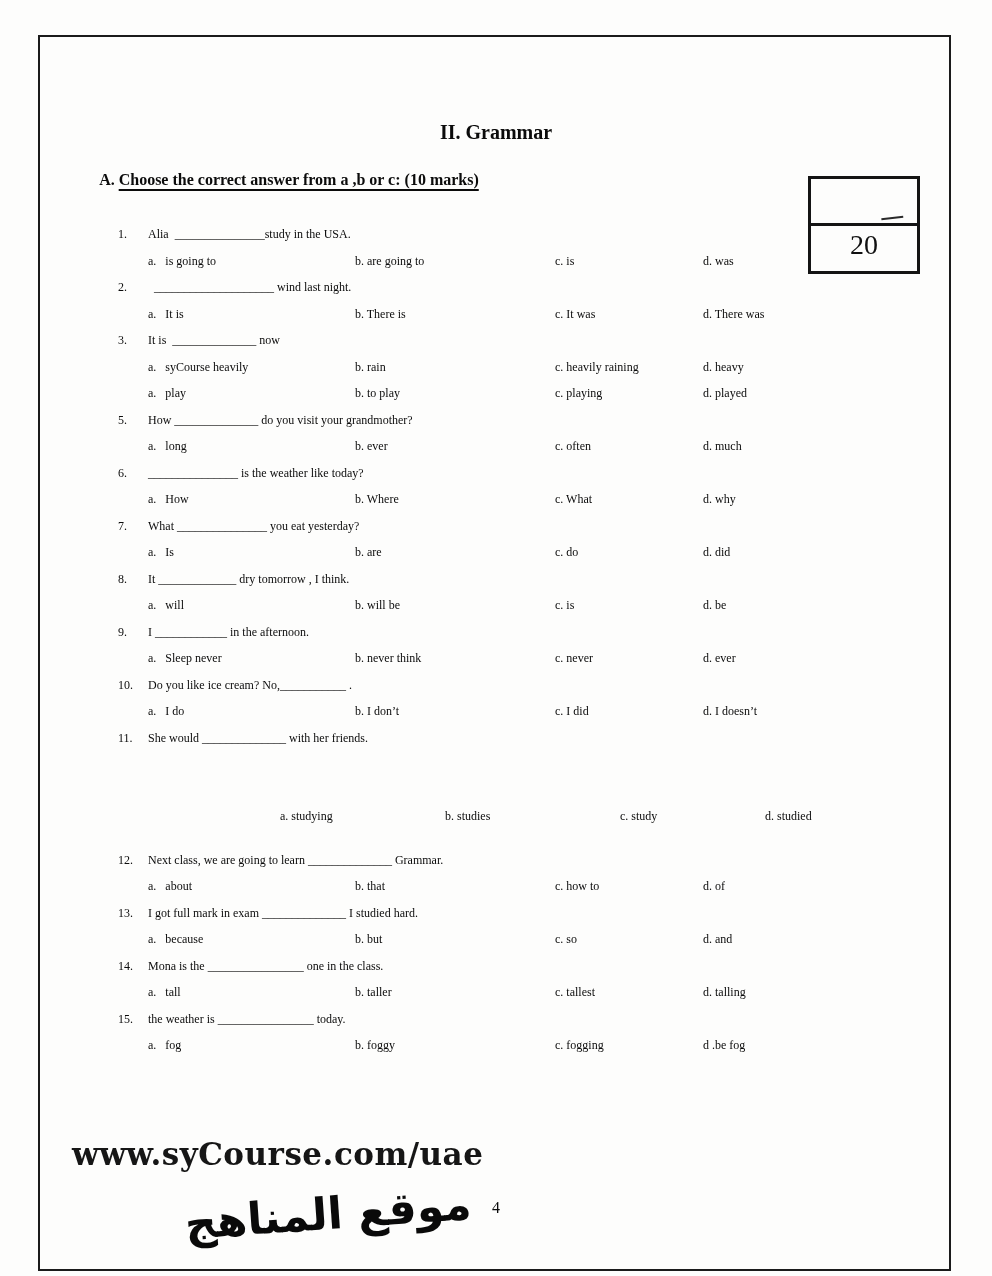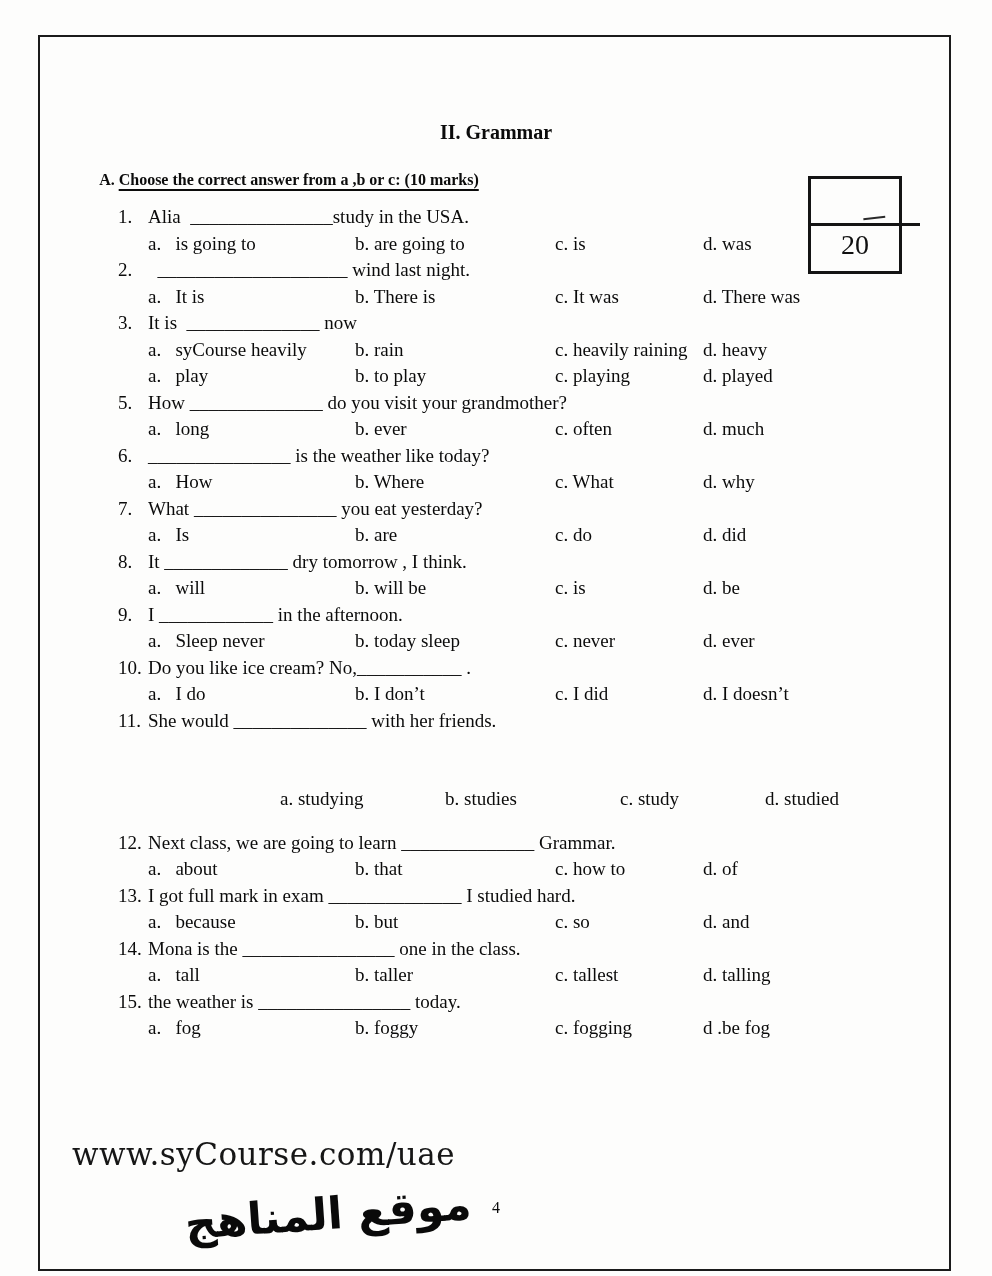--- a/index.html
+++ b/index.html
@@ -27,57 +27,57 @@
     font-size: 16px; font-weight: bold;
     white-space: pre;
   }
   .section-heading-line .underlined {
     text-decoration: underline;
     text-decoration-thickness: 2px;
     text-underline-offset: 4px;
   }
   .score-box {
     position: absolute; left: 808px; top: 176px;
-    width: 94px; height: 98px;
+    width: 112px; height: 98px;
     border: 3px solid #141414;
   }
   .score-divider {
     position: absolute; left: -3px; top: 44px; width: 112px;
     border-top: 3px solid #141414;
   }
   .pen-mark {
     position: absolute; right: 14px; top: 33px;
     width: 22px; height: 7px;
     border-bottom: 2px solid #2a2a2a;
     transform: rotate(-7deg);
   }
   .score-value {
     position: absolute; left: 0; top: 50px; width: 100%;
     text-align: center;
     font-size: 28px; color: #101010;
   }
   .questions {
-    position: absolute; left: 118px; top: 204px; width: 800px;
-    font-size: 19px; line-height: 26.5px;
+    position: absolute; left: 118px; top: 221px; width: 800px;
+    font-size: 12px; line-height: 26.5px;
   }
   .q-num { display: inline-block; width: 30px; white-space: pre; }
   .q-text { white-space: pre; }
   .opts { padding-left: 30px; white-space: pre; }
   .opt { display: inline-block; white-space: pre; }
   .opt:nth-child(1) { min-width: 207px; }
   .opt:nth-child(2) { min-width: 200px; }
   .opt:nth-child(3) { min-width: 148px; }
   .question.spread .opts { padding-left: 162px; margin-top: 16px; margin-bottom: 17px; }
   .question.spread .opt:nth-child(1) { min-width: 165px; margin-top: 36px; }
   .question.spread .opt:nth-child(2) { min-width: 175px; margin-top: 12px; }
   .question.spread .opt:nth-child(3) { min-width: 145px; }
   .watermark {
     position: absolute; left: 72px; top: 1136px;
     font-family: "DejaVu Serif", serif;
-    font-size: 31px; font-weight: normal;
+    font-size: 31px; font-weight: bold;
     letter-spacing: 0.5px; color: #161616; text-align: right;
   }
   .page-number {
     position: absolute; left: 0; top: 1199px; width: 100%;
     text-align: center; font-size: 16px;
   }
   .arabic-script {
     position: absolute; left: 185px; top: 1198px;
     font-family: "DejaVu Sans", sans-serif;
     font-size: 44px; font-weight: bold;
@@ -131,21 +131,21 @@
     <div class="question">
       <div class="q-line"><span class="q-num">7.</span><span class="q-text">What _______________ you eat yesterday?</span></div>
       <div class="opts"><span class="opt">a.   Is</span><span class="opt">b. are</span><span class="opt">c. do</span><span class="opt">d. did</span></div>
     </div>
     <div class="question">
       <div class="q-line"><span class="q-num">8.</span><span class="q-text">It _____________ dry tomorrow , I think.</span></div>
       <div class="opts"><span class="opt">a.   will</span><span class="opt">b. will be</span><span class="opt">c. is</span><span class="opt">d. be</span></div>
     </div>
     <div class="question">
       <div class="q-line"><span class="q-num">9.</span><span class="q-text">I ____________ in the afternoon.</span></div>
-      <div class="opts"><span class="opt">a.   Sleep never</span><span class="opt">b. today sleep</span><span class="opt">c. never</span><span class="opt">d. ever</span></div>
+      <div class="opts"><span class="opt">a.   Sleep never</span><span class="opt">b. never think</span><span class="opt">c. never</span><span class="opt">d. ever</span></div>
     </div>
     <div class="question">
       <div class="q-line"><span class="q-num">10.</span><span class="q-text">Do you like ice cream? No,___________ .</span></div>
       <div class="opts"><span class="opt">a.   I do</span><span class="opt">b. I don’t</span><span class="opt">c. I did</span><span class="opt">d. I doesn’t</span></div>
     </div>
     <div class="question spread">
       <div class="q-line"><span class="q-num">11.</span><span class="q-text">She would ______________ with her friends.</span></div>
       <div class="opts"><span class="opt">a. studying</span><span class="opt">b. studies</span><span class="opt">c. study</span><span class="opt">d. studied</span></div>
     </div>
     <div class="question">

